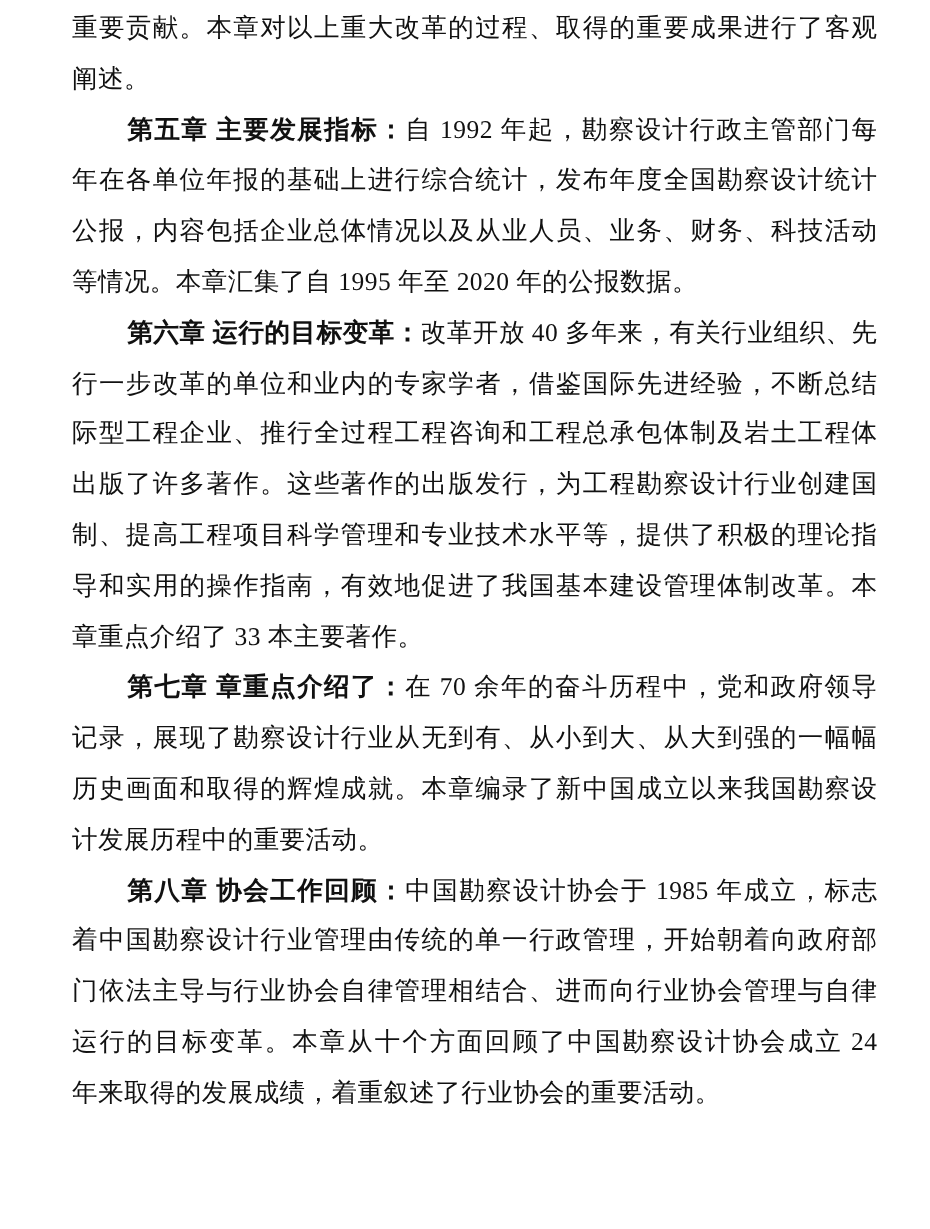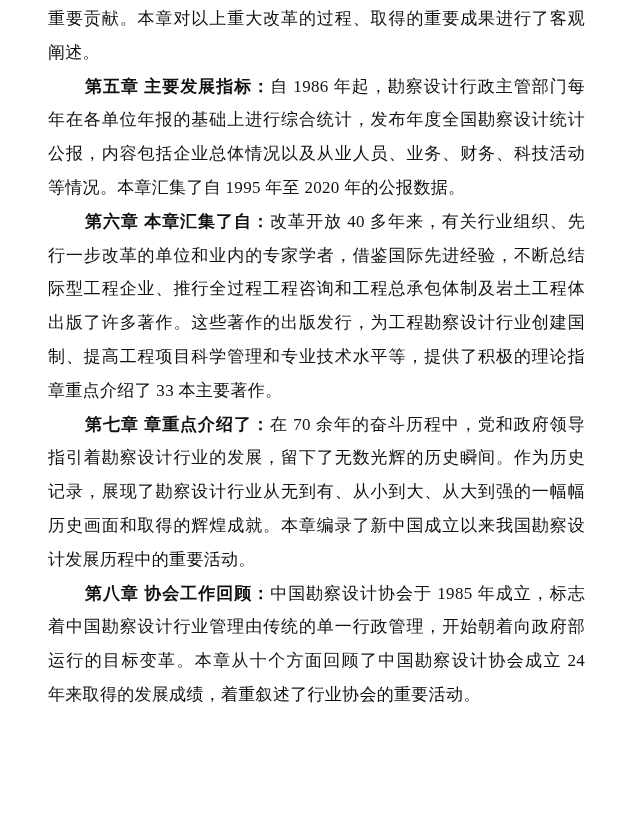--- a/index.html
+++ b/index.html
@@ -44,43 +44,44 @@
 <body>
 
 <div class="page">
 
   <div class="paragraph">
     <div class="line"><span>重要贡献。本章对以上重大改革的过程、取得的重要成果进行了客观</span></div>
     <div class="line end"><span>阐述。</span></div>
   </div>
 
   <div class="paragraph">
-    <div class="line indent"><span class="chapter-heading">第五章 主要发展指标：</span><span>自 1986 年起，勘察设计行政主管部门每</span></div>
+    <div class="line indent"><span class="chapter-heading">第五章 主要发展指标：</span><span>自 1992 年起，勘察设计行政主管部门每</span></div>
     <div class="line"><span>年在各单位年报的基础上进行综合统计，发布年度全国勘察设计统计</span></div>
     <div class="line"><span>公报，内容包括企业总体情况以及从业人员、业务、财务、科技活动</span></div>
     <div class="line end"><span>等情况。本章汇集了自 1995 年至 2020 年的公报数据。</span></div>
   </div>
 
   <div class="paragraph">
-    <div class="line indent"><span class="chapter-heading">第六章 本章汇集了自：</span><span>改革开放 40 多年来，有关行业组织、先</span></div>
+    <div class="line indent"><span class="chapter-heading">第六章 运行的目标变革：</span><span>改革开放 40 多年来，有关行业组织、先</span></div>
     <div class="line"><span>行一步改革的单位和业内的专家学者，借鉴国际先进经验，不断总结</span></div>
     <div class="line"><span>际型工程企业、推行全过程工程咨询和工程总承包体制及岩土工程体</span></div>
     <div class="line"><span>出版了许多著作。这些著作的出版发行，为工程勘察设计行业创建国</span></div>
     <div class="line"><span>制、提高工程项目科学管理和专业技术水平等，提供了积极的理论指</span></div>
+    <div class="line"><span>导和实用的操作指南，有效地促进了我国基本建设管理体制改革。本</span></div>
     <div class="line end"><span>章重点介绍了 33 本主要著作。</span></div>
   </div>
 
   <div class="paragraph">
     <div class="line indent"><span class="chapter-heading">第七章 章重点介绍了：</span><span>在 70 余年的奋斗历程中，党和政府领导</span></div>
-    <div class="line"><span>指引着勘察设计行业的发展，留下了无数光辉的历史瞬间。作为历史</span></div>
     <div class="line"><span>记录，展现了勘察设计行业从无到有、从小到大、从大到强的一幅幅</span></div>
     <div class="line"><span>历史画面和取得的辉煌成就。本章编录了新中国成立以来我国勘察设</span></div>
     <div class="line end"><span>计发展历程中的重要活动。</span></div>
   </div>
 
   <div class="paragraph">
     <div class="line indent"><span class="chapter-heading">第八章 协会工作回顾：</span><span>中国勘察设计协会于 1985 年成立，标志</span></div>
     <div class="line"><span>着中国勘察设计行业管理由传统的单一行政管理，开始朝着向政府部</span></div>
+    <div class="line"><span>门依法主导与行业协会自律管理相结合、进而向行业协会管理与自律</span></div>
     <div class="line"><span>运行的目标变革。本章从十个方面回顾了中国勘察设计协会成立 24</span></div>
     <div class="line end"><span>年来取得的发展成绩，着重叙述了行业协会的重要活动。</span></div>
   </div>
 
 </div>
 
 </body></html>

